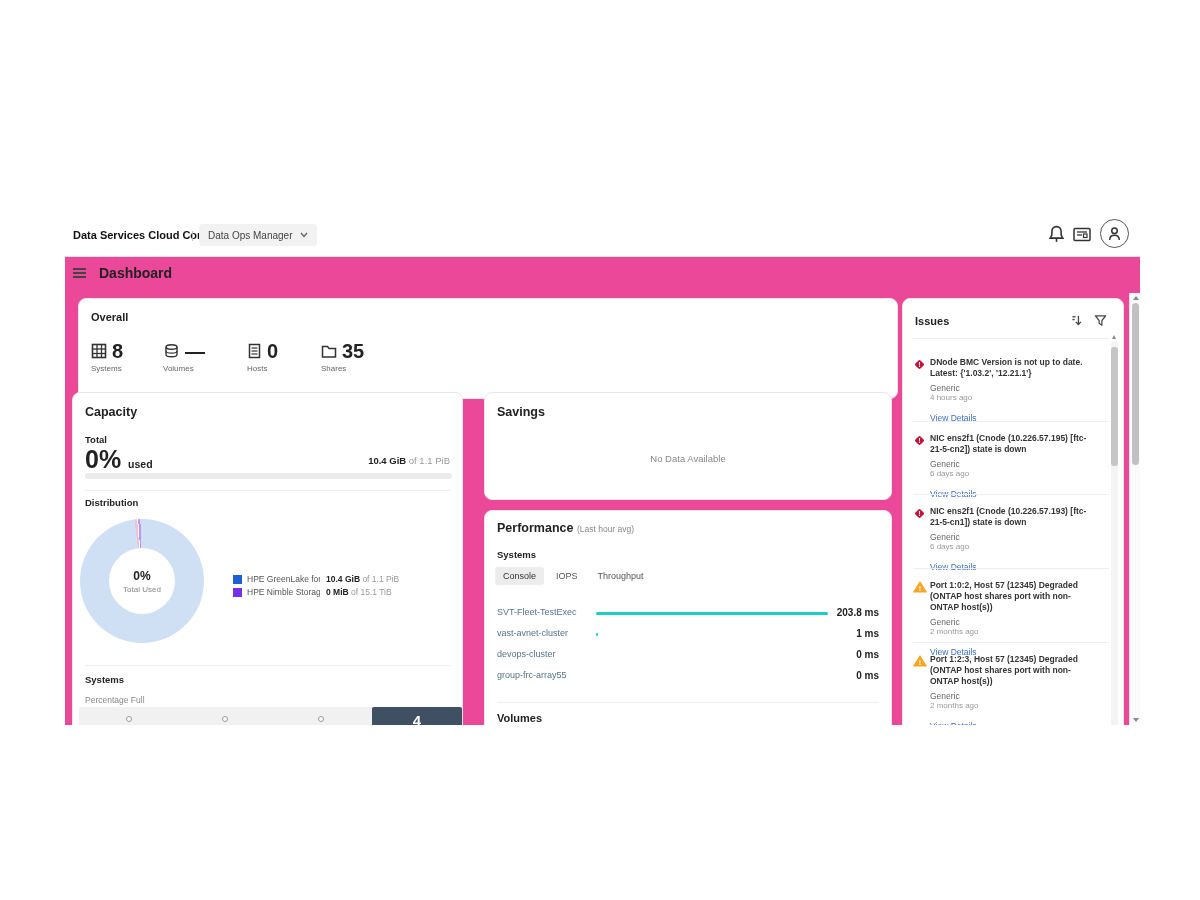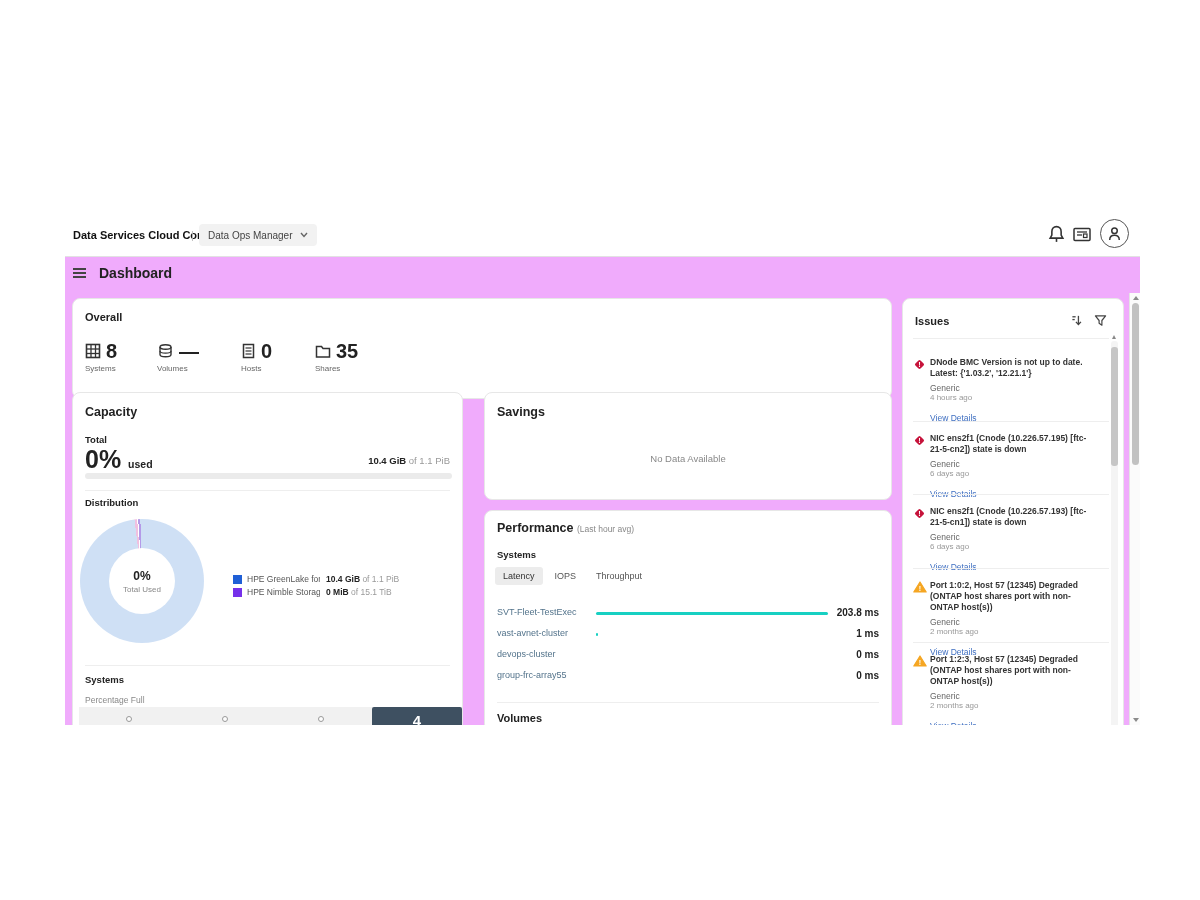--- a/index.html
+++ b/index.html
@@ -13,30 +13,30 @@
   .hdr-ico { position:absolute; top:6px; width:15px; height:15px; cursor:pointer; }
   .help-box { width:14px; height:14px; border:1.6px solid #333; border-radius:4px; font-size:9px; font-weight:bold; color:#333; text-align:center; line-height:12px; }
   .hdr2 { position:absolute; left:65px; top:214px; width:1075px; height:43px; background:#fff; border-bottom:1px solid #e2e2e2; }
   .console-title { position:absolute; left:8px; top:15px; font-size:11px; font-weight:bold; color:#111; }
   .pipe { position:absolute; left:126px; top:15px; font-size:11px; color:#bbb; }
   .app-chip { position:absolute; left:134px; top:10px; height:22px; background:#f2f2f2; border-radius:4px; padding:0 9px; display:flex; align-items:center; gap:7px; font-size:10px; color:#444; cursor:pointer; }
   .hdr2 .right-ico { position:absolute; top:11px; cursor:pointer; }
   .avatar { position:absolute; left:1035px; top:5px; width:29px; height:29px; border:1.2px solid #555; border-radius:50%; background:#fff; display:flex; align-items:center; justify-content:center; cursor:pointer; }
 
   
-  .viewport { position:absolute; left:65px; top:257px; width:1075px; height:468px; background:#f0abfc; overflow:hidden; }
+  .viewport { position:absolute; left:65px; top:257px; width:1075px; height:468px; background:#ec4899; overflow:hidden; }
   .card { position:absolute; background:#fff; border:1px solid #e7e7e7; border-radius:8px; }
   .card-title { font-size:11px; font-weight:bold; color:#222; }
 
   .dash-bar-menu { position:absolute; left:8px; top:11px; width:13px; height:11px; cursor:pointer; }
   .dash-bar-menu span { display:block; height:1.6px; background:#444; margin-bottom:2.6px; }
   .dash-title { position:absolute; left:34px; top:8px; font-size:14px; font-weight:bold; color:#222; }
 
   
-  .overall { left:7px; top:41px; width:820px; height:101px; }
+  .overall { left:13px; top:41px; width:820px; height:101px; }
   .overall .card-title { position:absolute; left:12px; top:12px; }
   .stat { position:absolute; top:42px; }
   .stat .row { display:flex; align-items:center; gap:5px; }
   .stat .val { font-size:20px; font-weight:bold; color:#222; line-height:20px; }
   .stat .lbl { font-size:8px; color:#666; margin-top:3px; }
 
   
   .capacity { left:7px; top:135px; width:391px; height:345px; }
   .sec-lbl { font-size:9.5px; font-weight:bold; color:#222; }
   .cap-total-lbl { position:absolute; left:12px; top:41px; }
@@ -247,21 +247,21 @@
       <div class="card-title" style="font-size:12.5px;">Savings</div>
       <div class="no-data">No Data Available</div>
     </div>
 
     <div class="card perf">
       <div class="perf-title">
         <span>Performance</span> <span class="perf-sub">(Last hour avg)</span>
       </div>
       <div class="sec-lbl perf-sys-lbl">Systems</div>
       <div class="tabs">
-        <span class="tab active">Latency</span>
+        <span class="tab active">Console</span>
         <span class="tab">IOPS</span>
         <span class="tab">Throughput</span>
       </div>
 
       <div class="perf-row" style="top:96px;">
         <span class="perf-name">SVT-Fleet-TestExec</span>
         <span class="perf-track">
             <span class="perf-fill" style="display: block; width: 232px;"></span>
           </span>
         <span class="perf-val">203.8 ms</span>

